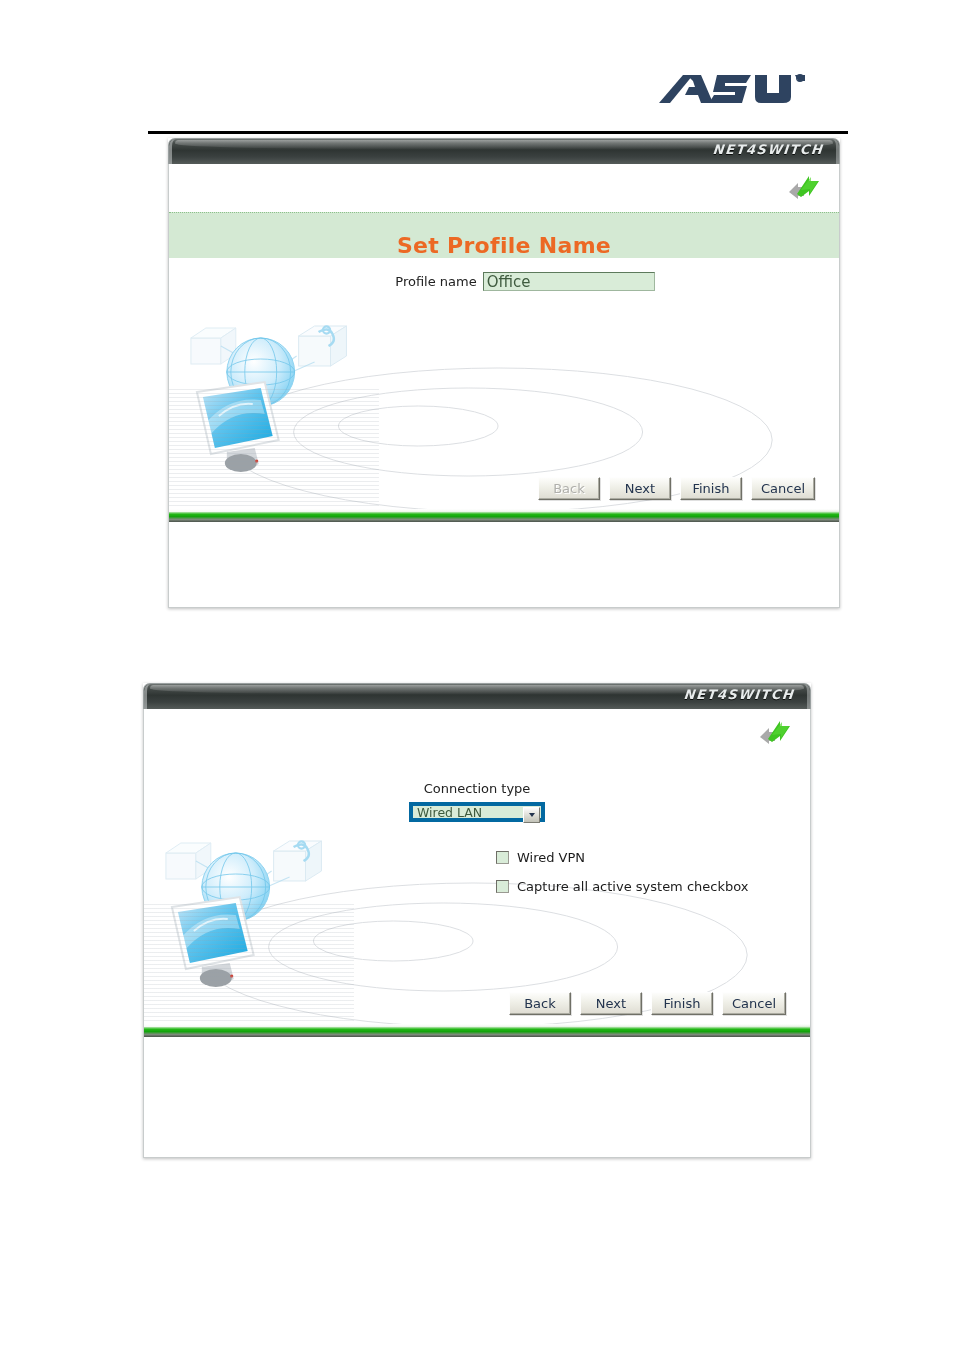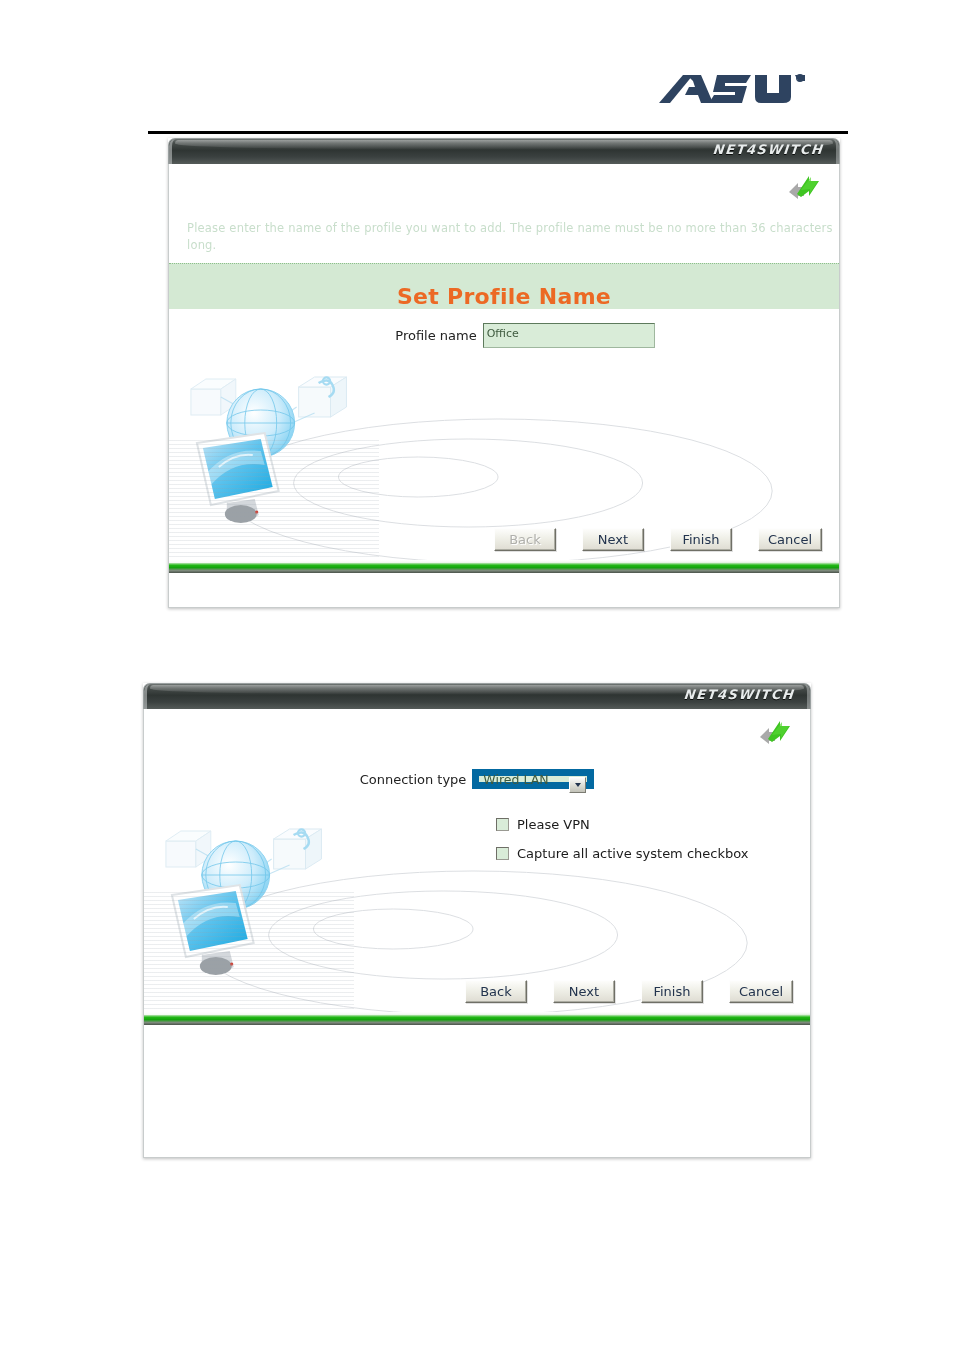--- a/index.html
+++ b/index.html
@@ -158,39 +158,39 @@
     justify-content: center;
     gap: 6px;
     font-size: 13px;
     color: #1b1b1b;
     font-family: "DejaVu Sans", sans-serif;
     z-index: 3;
   }
   .field-label { color: #222; font-size: 13px; }
 
   .text-input {
-    width: 172px; height: 25px;
+    width: 172px; height: 19px;
     background: #d9ecd8;
     border: 1px solid #5d7a5c;
     border-right-color: #9fb79e;
     border-bottom-color: #9fb79e;
-    font-size: 11px;
+    font-size: 15px;
     color: #3e5a3e;
     padding: 0 3px;
     line-height: 19px;
     font-family: "DejaVu Sans", sans-serif;
     overflow: hidden;
     white-space: nowrap;
   }
 
   .select-wrap {
     position: relative;
-    width: 122px; height: 20px;
+    width: 136px; height: 20px;
     background: #d9ecd8;
-    border: 7px solid #0369a1;
+    border: 4px solid #0369a1;
     display: flex; align-items: center;
   }
   .select-value {
     font-size: 12.5px;
     color: #3e5a3e;
     padding-left: 4px;
     font-family: "DejaVu Sans", sans-serif;
   }
   .select-arrow {
     position: absolute;
@@ -226,23 +226,23 @@
     background: #d9ecd8;
     border: 1px solid #9a9a92;
     border-top-color: #6e6e66;
     border-left-color: #6e6e66;
     flex: 0 0 auto;
   }
 
   
   .buttonbar {
     position: absolute;
-    right: 17px; bottom: 22px;
+    right: 24px; bottom: 22px;
     display: flex;
-    gap: 26px;
+    gap: 9px;
     z-index: 4;
     justify-content: center;
   }
   .btn {
     min-width: 62px;
     height: 23px;
     padding: 0 9px;
     background: linear-gradient(to bottom, #fdfdfb 0%, #efefe7 45%, #dedcd2 100%);
     border: 1px solid #fefefe;
     border-right-color: #6f6f66;
@@ -328,21 +328,20 @@
       <div class="arrow-row">
         <span class="arrow-icon">
           <svg width="34" height="28" viewBox="0 0 34 28" xmlns="http://www.w3.org/2000/svg">
             <path d="M2 20 L11 11 L11 15 L17 15 L17 24 L11 24 L11 27 Z" fill="#9a9a9a" opacity="0.85"></path>
             <path d="M10 22 L22 4 L22 9 L32 9 L22 24 L22 19 L14 25 Z" fill="#3fc522"></path>
             <path d="M14 18 L24 5 L24 9 L31 9 L23 21 L23 17 Z" fill="#57d634" opacity="0.7"></path>
           </svg>
         </span>
       </div>
 
-      <div class="instructions">Please enter the name of the profile you want to add. The profile name must be no more than 36 characters long.</div>
 
       <div class="banner">
         <span class="banner-title">Set Profile Name</span>
       </div>
 
       <div class="content">
 
         <svg class="illustration" viewBox="0 0 672 200" preserveAspectRatio="none">
           <defs>
             <linearGradient id="scr1" x1="0" y1="0" x2="1" y2="1">
@@ -491,33 +490,33 @@
             <path d="M38 100 q22 -26 54 -22 l4 14 q-32 -6 -54 20 Z" fill="#ffffff" opacity="0.35"></path>
             <path d="M50 94 q16 -14 34 -12" stroke="#ffffff" stroke-width="2" fill="none" opacity="0.7"></path>
             <path d="M58 130 L86 126 L90 142 Q74 152 58 146 Z" fill="#d4d8dc"></path>
             <ellipse cx="72" cy="141" rx="16" ry="9" fill="#9ba1a6"></ellipse>
             <circle cx="88" cy="139" r="1.6" fill="#d0453a"></circle>
           </g>
         </svg>
 
         <div class="hairlines"></div>
 
-        <div class="form-row" style="margin-top:12px;">
+        <div class="form-row" style="margin-top:24px;flex-direction:column;">
           <span class="field-label">Connection type</span>
           <div class="select-wrap">
             <span class="select-value">Wired LAN</span>
             <span class="select-arrow">
                 <i></i>
               </span>
           </div>
         </div>
 
         <div class="checkrow" style="margin:28px 0 0 352px;">
           <span class="checkbox"></span>
-          <span>Please VPN</span>
+          <span>Wired VPN</span>
         </div>
 
         <div class="checkrow" style="margin:14px 0 0 352px;">
           <span class="checkbox"></span>
           <span>Capture all active system checkbox</span>
         </div>
 
         <div class="buttonbar">
           <div class="btn">Back</div>
           <div class="btn">Next</div>

